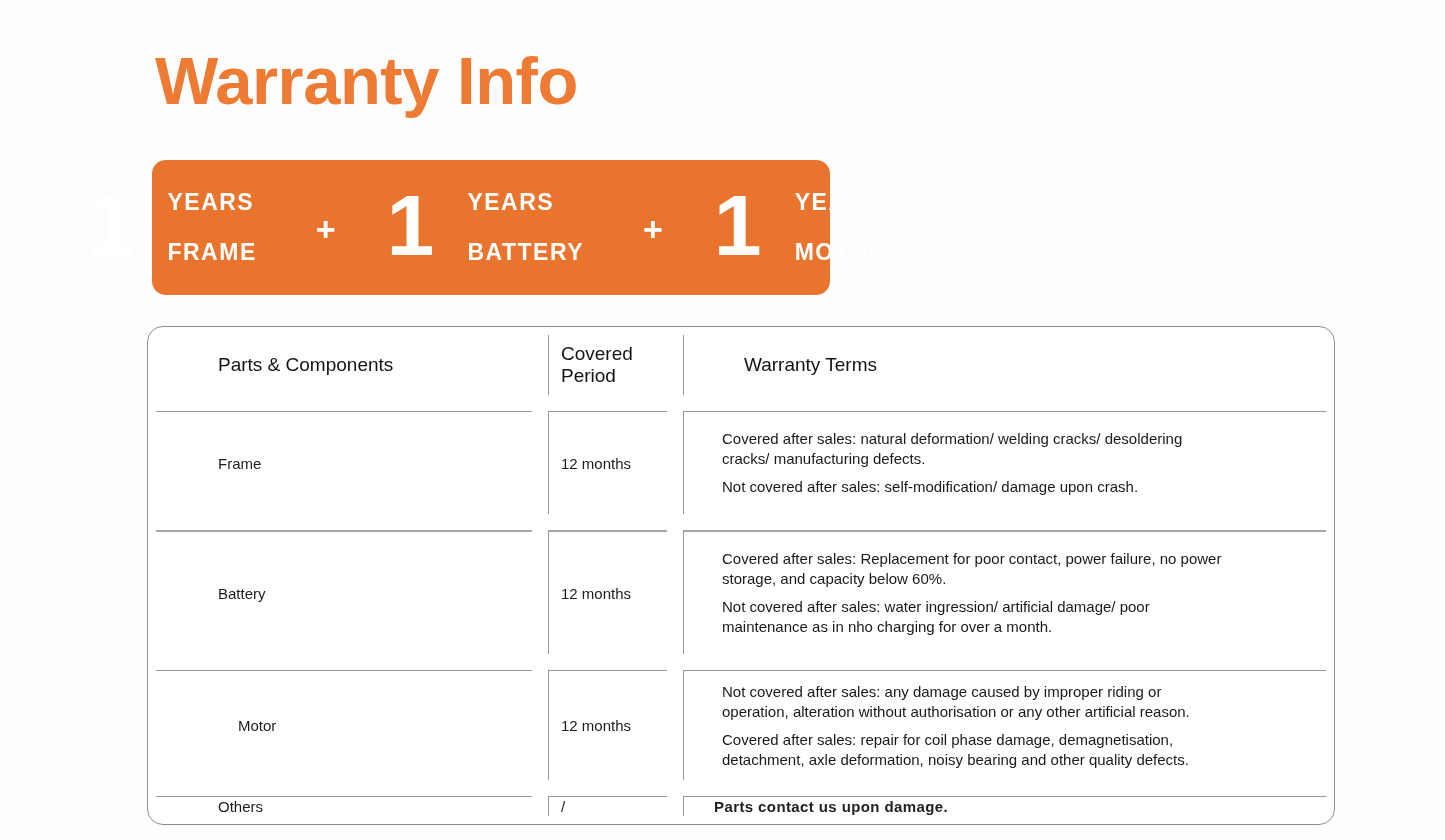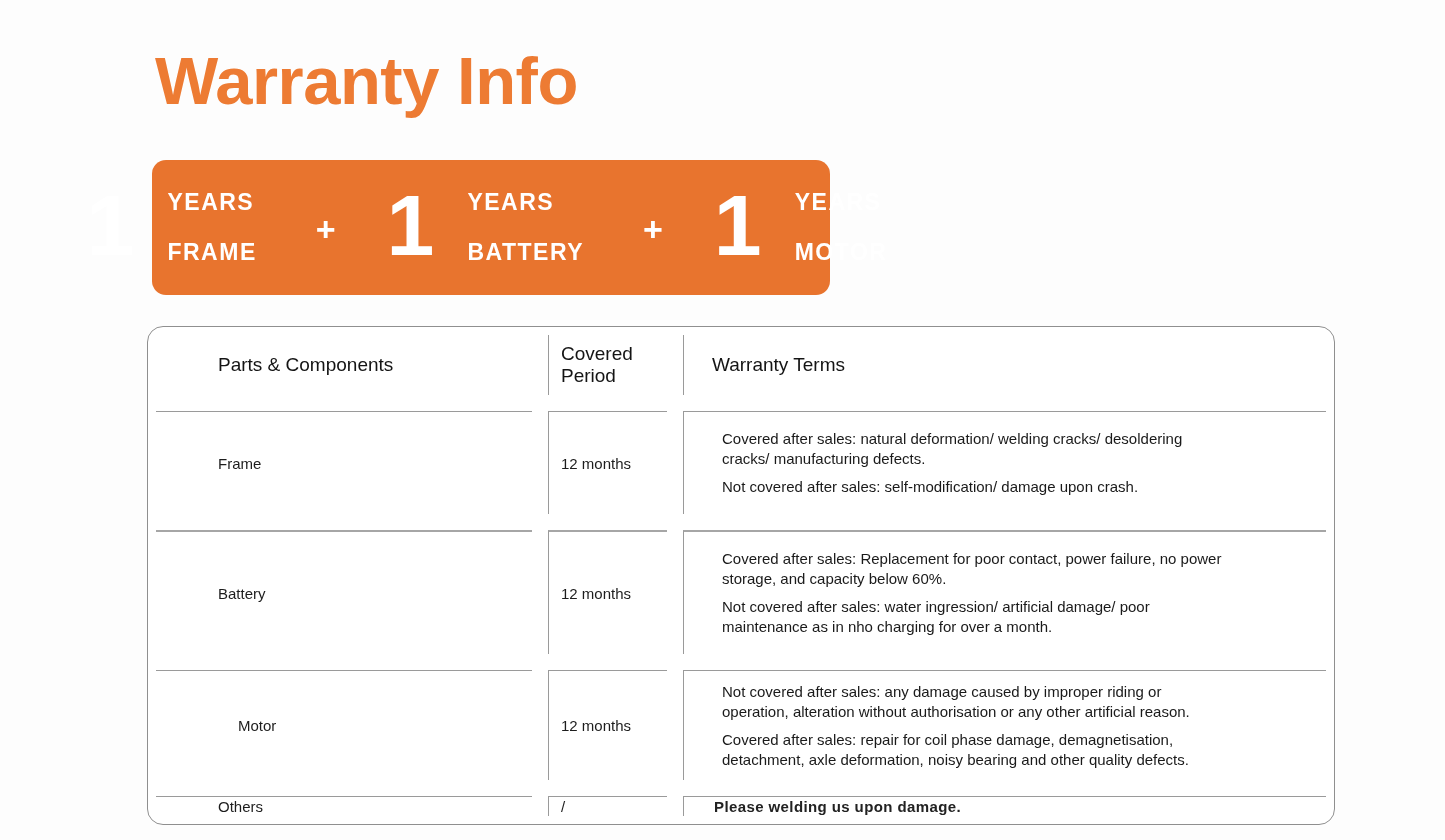--- a/index.html
+++ b/index.html
@@ -72,21 +72,21 @@
   }
   .cell.col2, .cell.col3 { border-left: 1px solid #9a9a9a; }
   .cell.rline { border-top: 1px solid #9a9a9a; }
   .cell.rline-thick { border-top: 2px solid #a6a6a6; }
 
   .cell.head { font-size: 19px; color: #141414; }
   .pad-part { padding-left: 62px; }
   .pad-part-motor { padding-left: 82px; }
   .pad-period { padding-left: 12px; }
   .pad-terms { padding-left: 22px; }
-  .pad-terms-head { padding-left: 28px; }
+  .pad-terms-head { padding-left: 60px; }
 
   .terms-block {
     max-width: 518px;
     line-height: 20px;
     font-size: 15px;
     color: #1a1a1a;
     padding: 10px 0;
   }
   .terms-bold {
     font-weight: bold;
@@ -154,15 +154,15 @@
   <div class="cell rline col3 pad-terms">
     <div class="terms-block">
       <div>Not covered after sales: any damage caused by improper riding or operation, alteration without authorisation or any other artificial reason.</div>
       <div>Covered after sales:  repair for coil phase damage, demagnetisation, detachment, axle deformation, noisy bearing and other quality defects.</div>
     </div>
   </div>
 
   <div class="cell rline pad-part">Others</div>
   <div class="cell rline col2 pad-period">/</div>
   <div class="cell rline col3 pad-terms">
-    <div class="terms-block terms-bold">Please welding us upon damage.</div>
+    <div class="terms-block terms-bold">Parts contact us upon damage.</div>
   </div>
 </div>
 
 </body></html>

